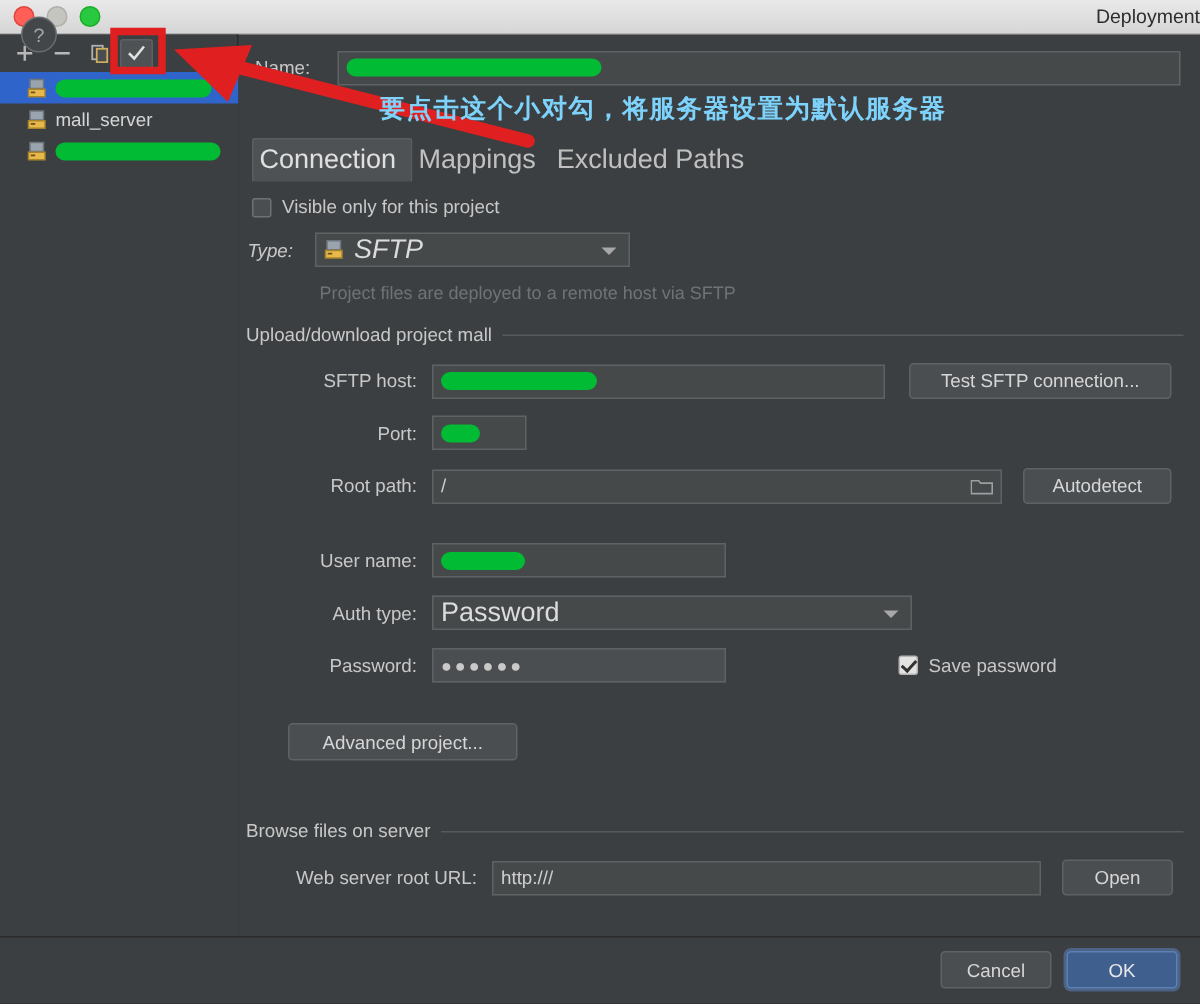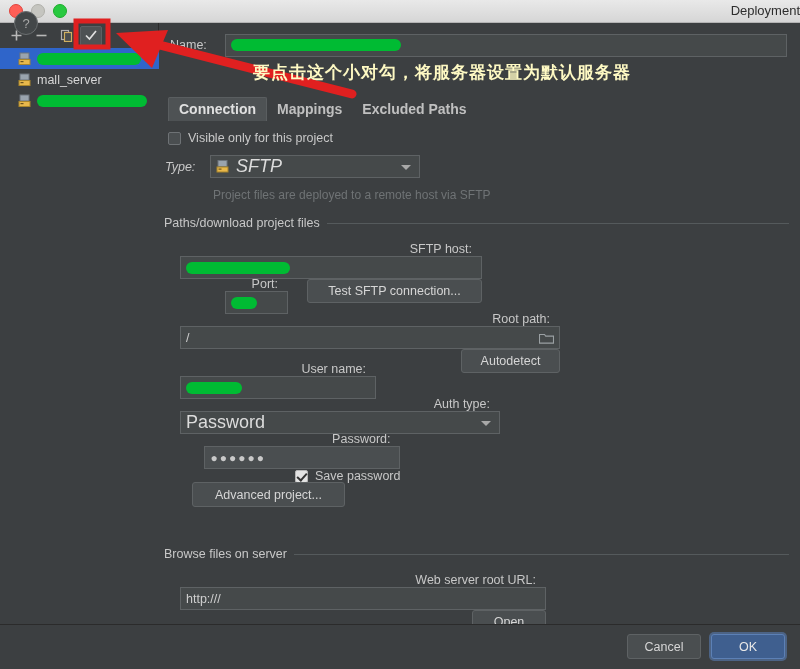--- a/index.html
+++ b/index.html
@@ -163,24 +163,23 @@
 
   
   .tabs {
     position: absolute;
     left: 8px; top: 76px;
     display: flex;
     align-items: flex-end;
     height: 22px;
   }
   .tab {
-    padding: 3px 10px 4px 10px;
-    font-size: 14px;
+    padding: 3px 10px 4px 4px;
+    font-size: 18px;
     color: #c0c0c0;
-    font-weight: bold;
   }
   .tab.active {
     background: #4e5254;
     border: 1px solid #5a5e60;
     border-bottom: none;
     border-radius: 2px 2px 0 0;
     color: #e0e0e0;
   }
 
   
@@ -269,22 +268,21 @@
     background: #555a5c;
     margin-left: 7px;
   }
   .group-upload { left: 4px; top: 193px; }
   .group-browse { left: 4px; top: 524px; }
 
   
   .frow {
     position: absolute;
     display: flex;
-    align-items: flex-end;
-    flex-direction: column;
+    align-items: center;
   }
   .flabel {
     width: 108px;
     text-align: right;
     padding-right: 10px;
     color: #c8c8c8;
     font-size: 12.5px;
     box-sizing: border-box;
   }
 
@@ -352,21 +350,21 @@
   
   .overlay {
     position: absolute;
     left: 0; top: 0;
     width: 800px; height: 669px;
     pointer-events: none;
   }
   .cn-note {
     position: absolute;
     left: 253px; top: 61px;
-    color: #fef9c3;
+    color: #7dd3fc;
     font-size: 17px;
     font-weight: bold;
     letter-spacing: 1px;
     font-family: "DejaVu Sans", sans-serif;
     white-space: nowrap;
   }
 </style>
 </head>
 <body>
 
@@ -470,21 +468,21 @@
             <rect x="2.5" y="8.5" width="3" height="1.2" fill="#6b5320"></rect>
           </svg>
           <span>SFTP</span>
           <span class="arrow"></span>
         </div>
       </div>
 
       <div class="hint" style="left:53px; top:165px;">Project files are deployed to a remote host via SFTP</div>
 
       <div class="group group-upload">
-        <span>Paths/download project files</span>
+        <span>Upload/download project mall</span>
         <span class="gl"></span>
       </div>
 
       <div class="frow" style="left:20px; top:219px;">
         <div class="flabel">SFTP host:</div>
         <div class="field" style="width:302px;height:23px">
           <span class="redact" style="width:104px"></span>
         </div>
         <div class="btn" style="margin-left:16px;width:175px">Test SFTP connection...</div>
       </div>

